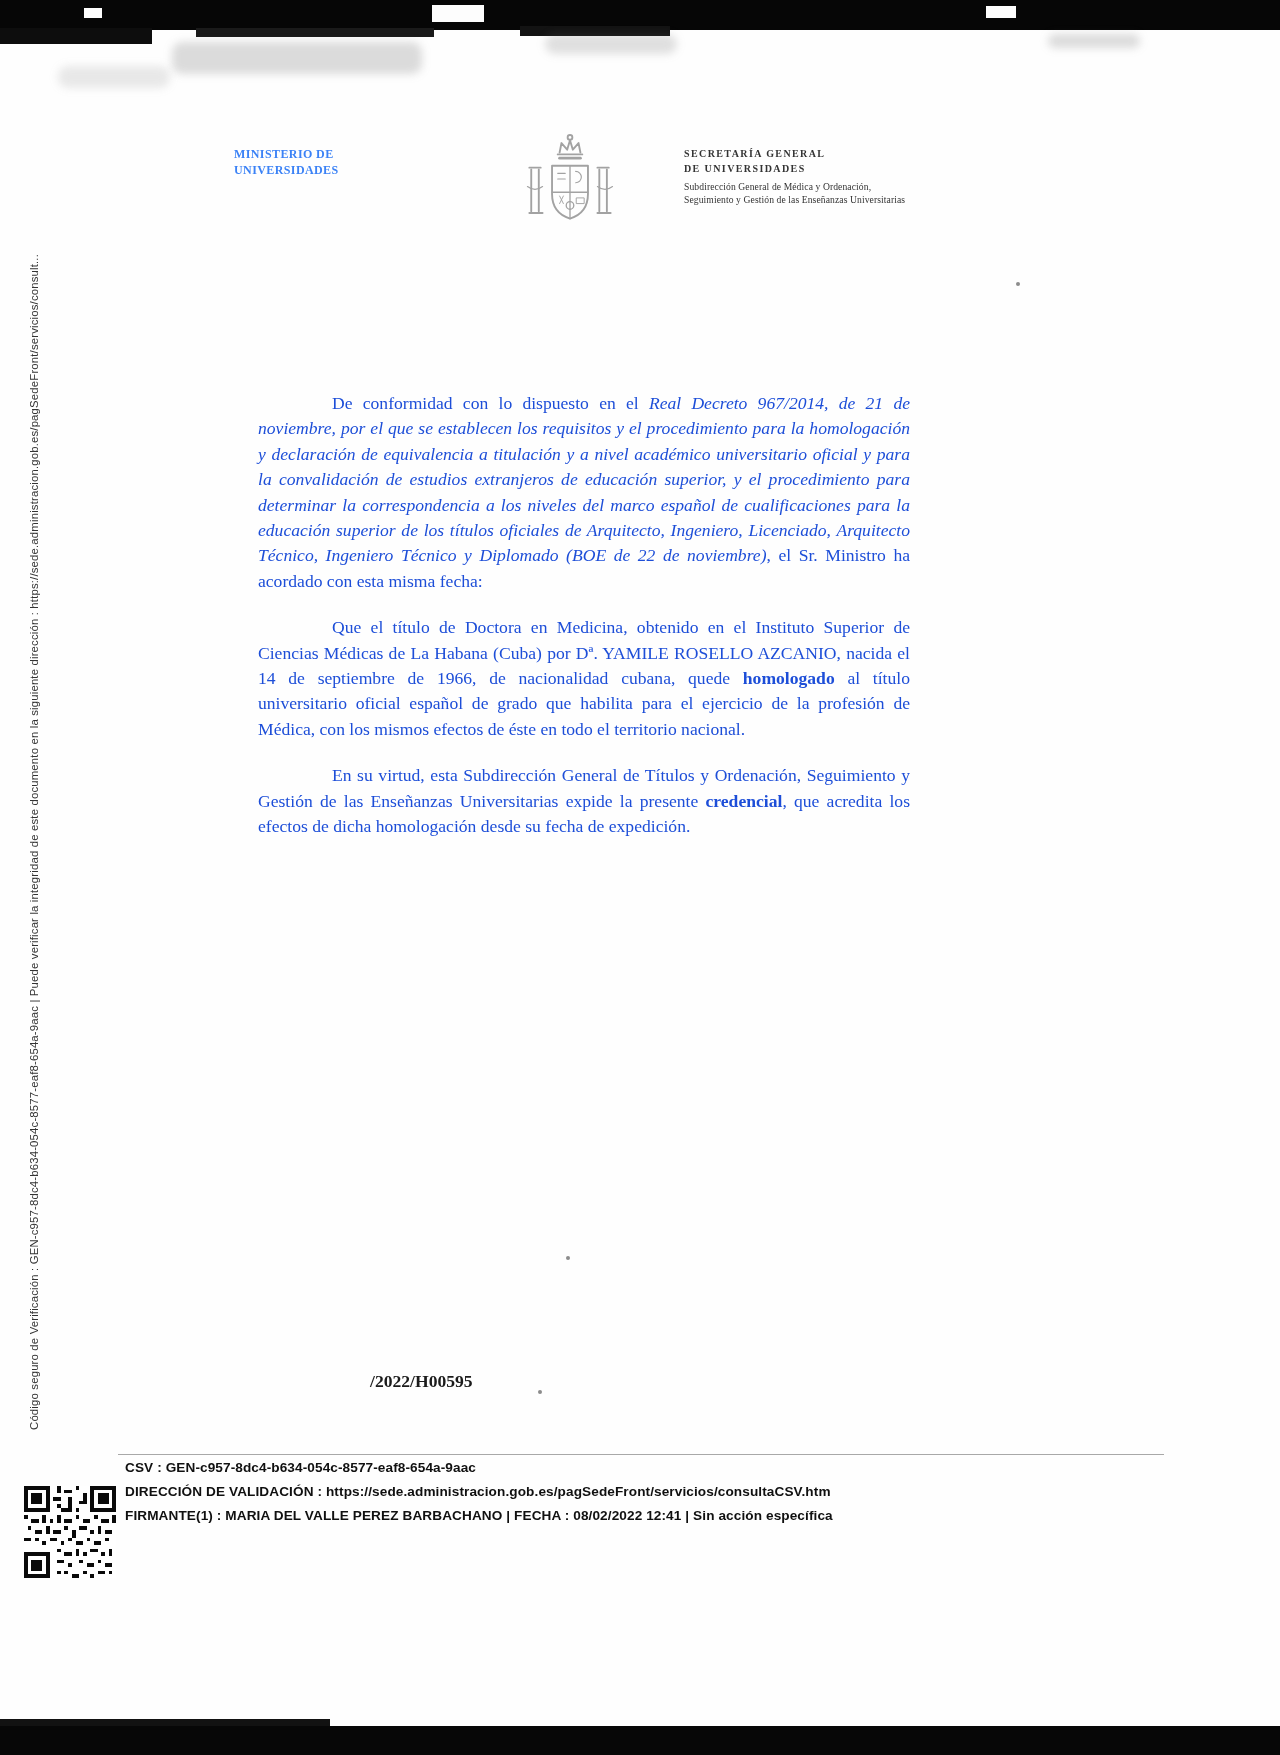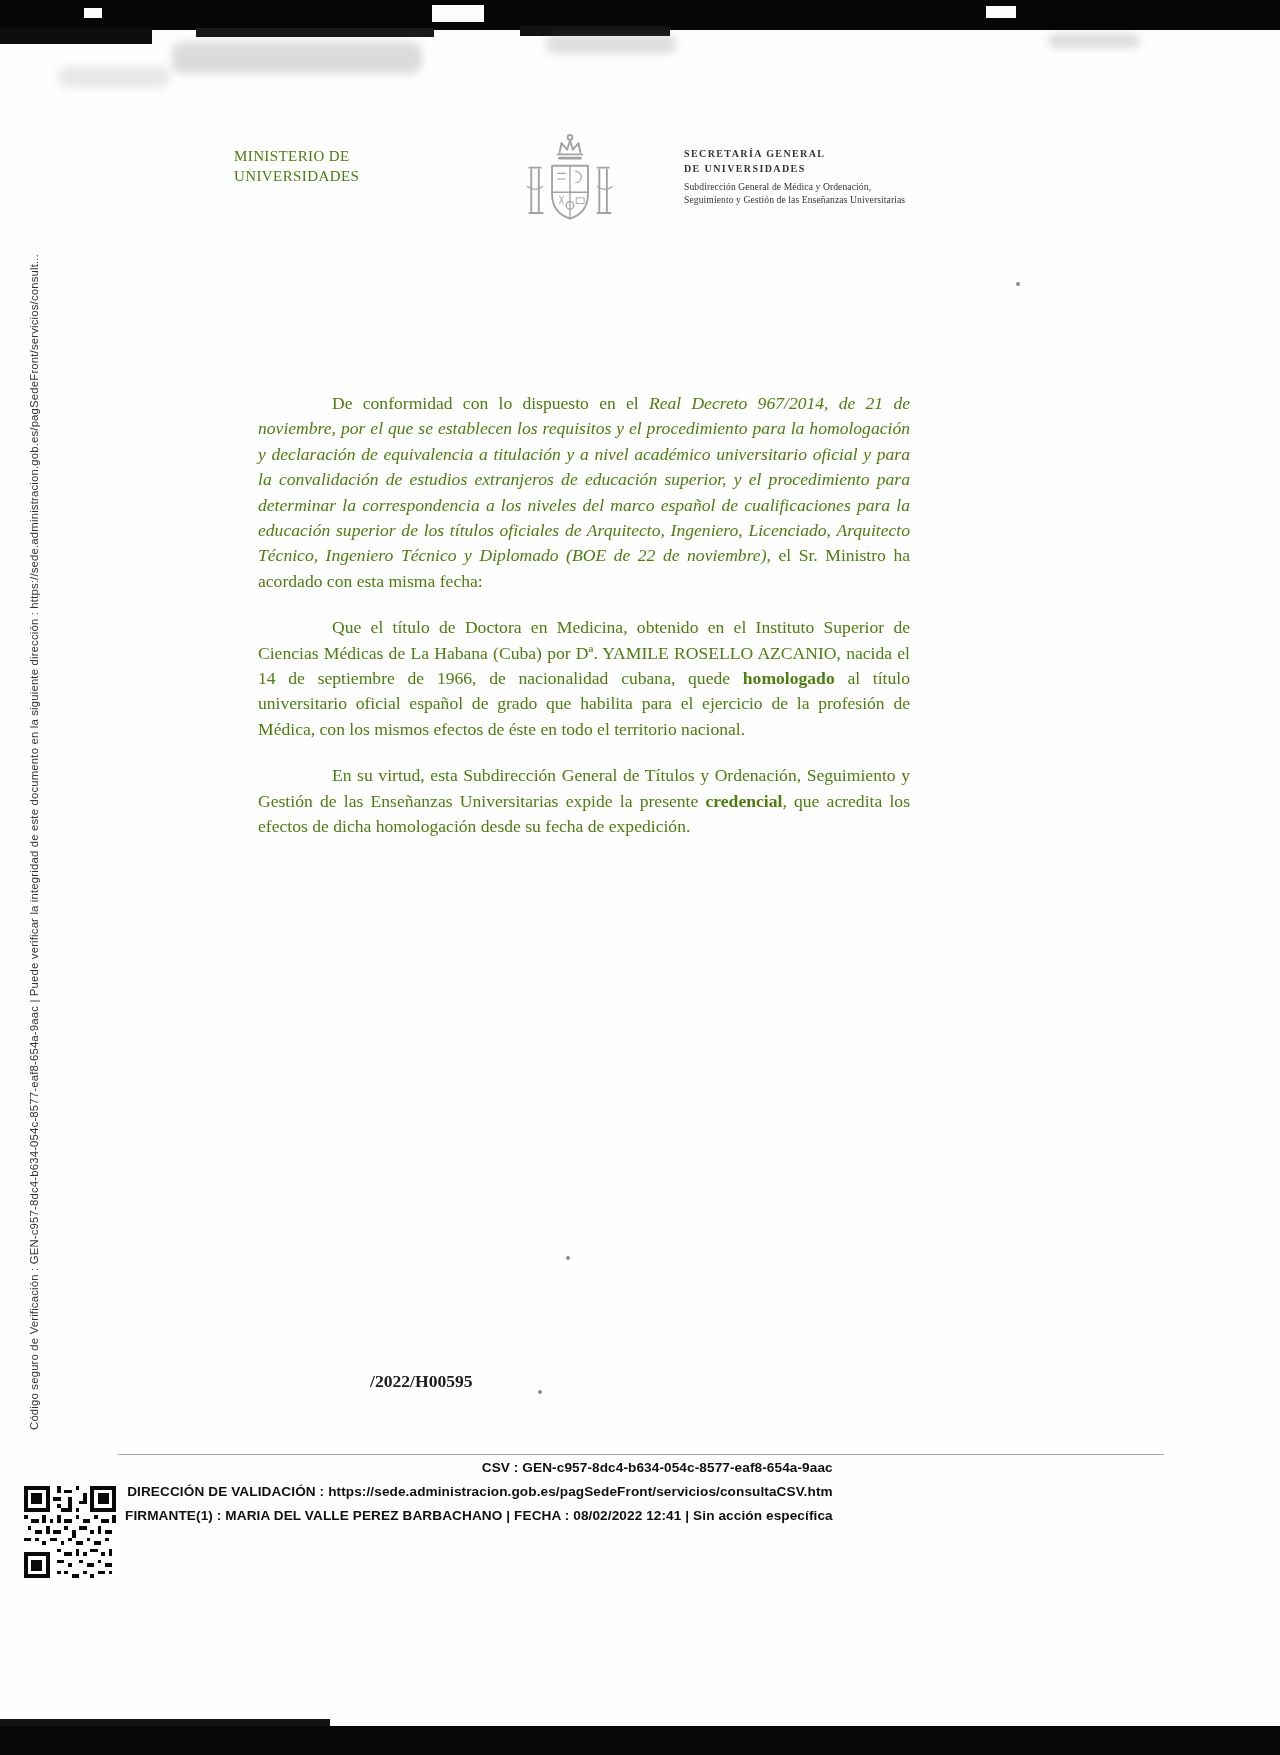--- a/index.html
+++ b/index.html
@@ -35,54 +35,54 @@
   .vtext {
     position:absolute; left:28px; top:52px; height:1378px;
     writing-mode:vertical-rl; transform:rotate(180deg);
     font-family:"Liberation Sans","DejaVu Sans",sans-serif;
     font-size:11.4px; letter-spacing:.15px; color:#333; white-space:nowrap;
   }
 
   
   .ministry {
     position:absolute; left:234px; top:146px;
-    font-weight:normal; font-size:15px; letter-spacing:.4px;
-    line-height:1.35; color:#4d7c0f;
+    font-weight:bold; font-size:12px; letter-spacing:.4px;
+    line-height:1.35; color:#3b82f6;
   }
   .coat { position:absolute; left:518px; top:128px; width:104px; height:136px; opacity:.82; }
   .secretaria { position:absolute; left:684px; top:147px; color:#333; }
   .sec-line { font-weight:bold; font-size:10px; letter-spacing:1.4px; line-height:1.45; }
   .sub-line { font-size:9.6px; line-height:1.4; letter-spacing:.1px; }
   .sub-line.first { margin-top:4px; }
 
   
   .content {
     position:absolute; left:258px; top:391px; width:652px;
     font-size:17.6px; line-height:25.4px; text-align:justify;
-    color:#4d7c0f; hyphens:none;
+    color:#1d4ed8; hyphens:none;
   }
   .content p { margin:0 0 21px; text-indent:74px; }
   .content p.center { text-align:center; text-indent:0; }
   .content p.date  { margin:27px 0 0; }
   .content p.title { margin:22px 0 0; }
   .content p.name  { margin:97px 0 0; }
   .file-number {
     position:absolute; left:370px; top:1371px;
     font-weight:bold; font-size:17.6px; color:#1b1b1b;
   }
 
   
   .rule { position:absolute; left:118px; top:1454px; width:1046px; height:1px; background:#a8a8a8; }
   .qr { position:absolute; left:24px; top:1486px; width:92px; height:92px; }
   .flines {
     position:absolute; left:125px; top:1460px;
     font-family:"Liberation Sans","DejaVu Sans",sans-serif;
     font-weight:bold; font-size:13.6px; color:#101010;
   }
-  .fline { line-height:15px; margin-bottom:9px; letter-spacing:.1px;text-align:right; }
+  .fline { line-height:15px; margin-bottom:9px; letter-spacing:.1px; }
 </style>
 </head>
 <body>
 
 <div class="page">
 
   <div class="scan-top">
     <div class="notch n1"></div>
     <div class="notch n2"></div>
     <div class="notch n3"></div>

